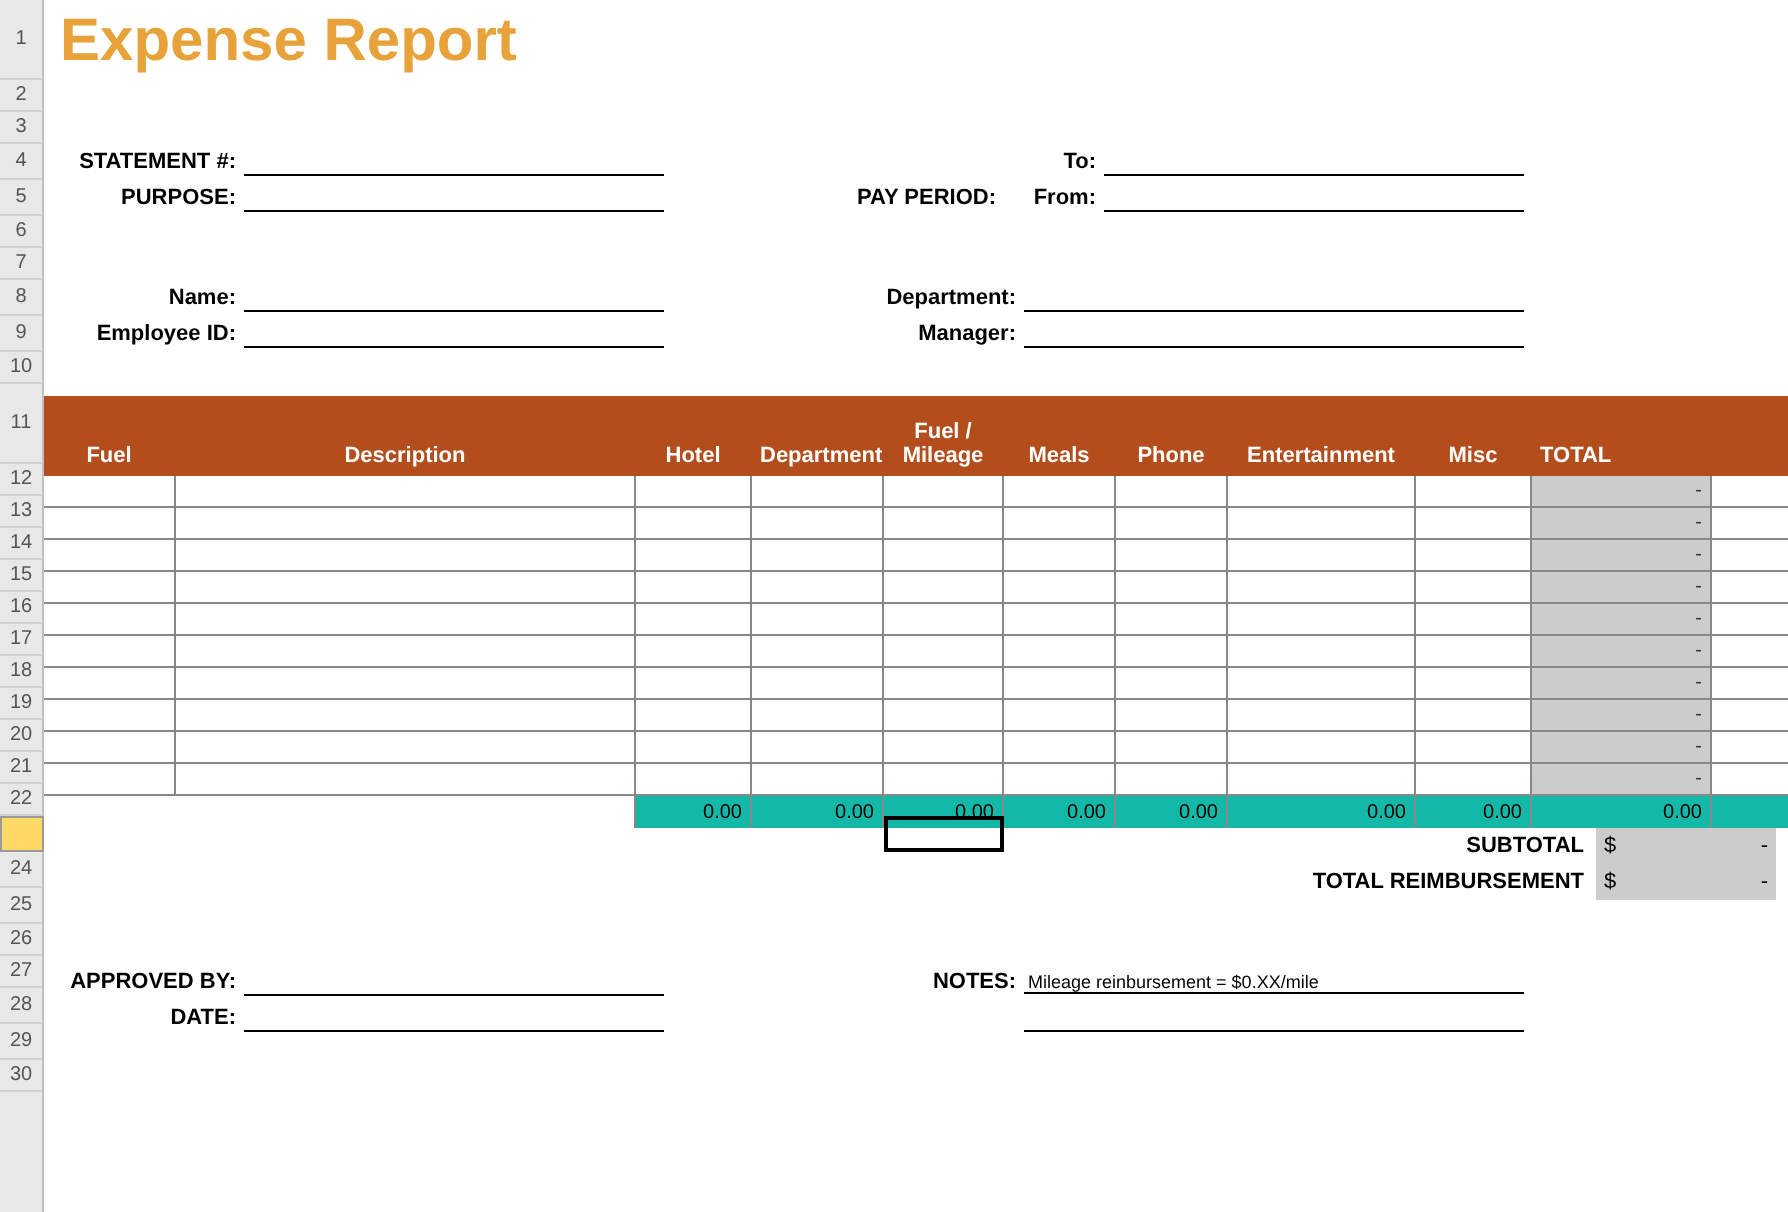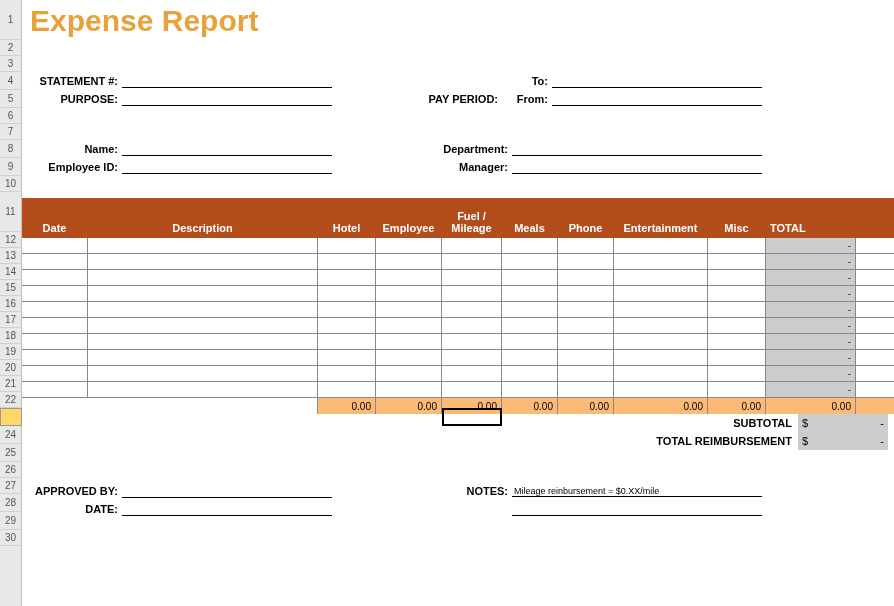--- a/index.html
+++ b/index.html
@@ -11,21 +11,21 @@
 .spacer { height: 16px; }
 .form-row { display: flex; height: 18px; align-items: center; font-size: 11px; }
 .form-label { text-align: right; padding-right: 4px; font-weight: bold; }
 .form-field { border-bottom: 1px solid #000; height: 14px; }
 .table { margin-top: 6px; }
 .thead { background: #b34d1c; color: #fff; font-size: 11px; font-weight: bold; display: flex; height: 40px; align-items: flex-end; }
 .th { padding: 2px 4px 4px 4px; text-align: center; border-right: 1px solid #b34d1c; }
 .tbody-row { display: flex; height: 16px; border-bottom: 1px solid #888; font-size: 10px; }
 .td { border-right: 1px solid #888; height: 100%; display: flex; align-items: center; justify-content: flex-end; padding-right: 4px; }
 .td-total { background: #ccc; color: #333; }
-.totals-row { display: flex; height: 16px; font-size: 10px; background: #fdba74; }
+.totals-row { display: flex; height: 16px; font-size: 10px; background: #14b8a6; }
 .totals-row .td { justify-content: flex-end; }
 .subtotal-row { display: flex; height: 18px; font-size: 11px; align-items: center; margin-left: 32px; }
 .subtotal-label { text-align: right; font-weight: bold; padding-right: 6px; }
 .subtotal-val { background: #ccc; text-align: right; padding-right: 4px; height: 100%; display: flex; align-items: center; justify-content: space-between; padding-left: 4px; }
 .notes-row { display: flex; height: 18px; font-size: 11px; align-items: center; }
 .notes-field { border-bottom: 1px solid #000; font-size: 9px; padding-left: 2px; }
 .selected-cell { position: absolute; border: 2px solid #000; pointer-events: none; }
 .selected-row-marker { position: absolute; left: 0; width: 22px; background: #ffd966; border: 1px solid #999; }
 .c-date { width: 66px; }
 .c-desc { width: 230px; }
@@ -110,24 +110,24 @@
     <div class="form-label" style="width:100px">Employee ID:</div>
     <div class="form-field" style="width:210px"></div>
     <div style="width:80px"></div>
     <div class="form-label" style="width:100px">Manager:</div>
     <div class="form-field" style="width:250px"></div>
   </div>
   <div class="spacer"></div>
 
   <div class="table">
     <div class="thead">
-      <div class="th c-date">Date</div>
+      <div class="th c-date">Fuel</div>
       <div class="th c-desc">Description</div>
       <div class="th c-hotel">Hotel</div>
-      <div class="th c-transport">Employee</div>
+      <div class="th c-transport">Department</div>
       <div class="th c-fuel">Fuel / Mileage</div>
       <div class="th c-meals">Meals</div>
       <div class="th c-phone">Phone</div>
       <div class="th c-ent">Entertainment</div>
       <div class="th c-misc">Misc</div>
       <div class="th c-total" style="text-align:left;padding-right:10px">TOTAL</div>
     </div>
 
     <div class="tbody-row">
         <div class="td c-date"></div>

